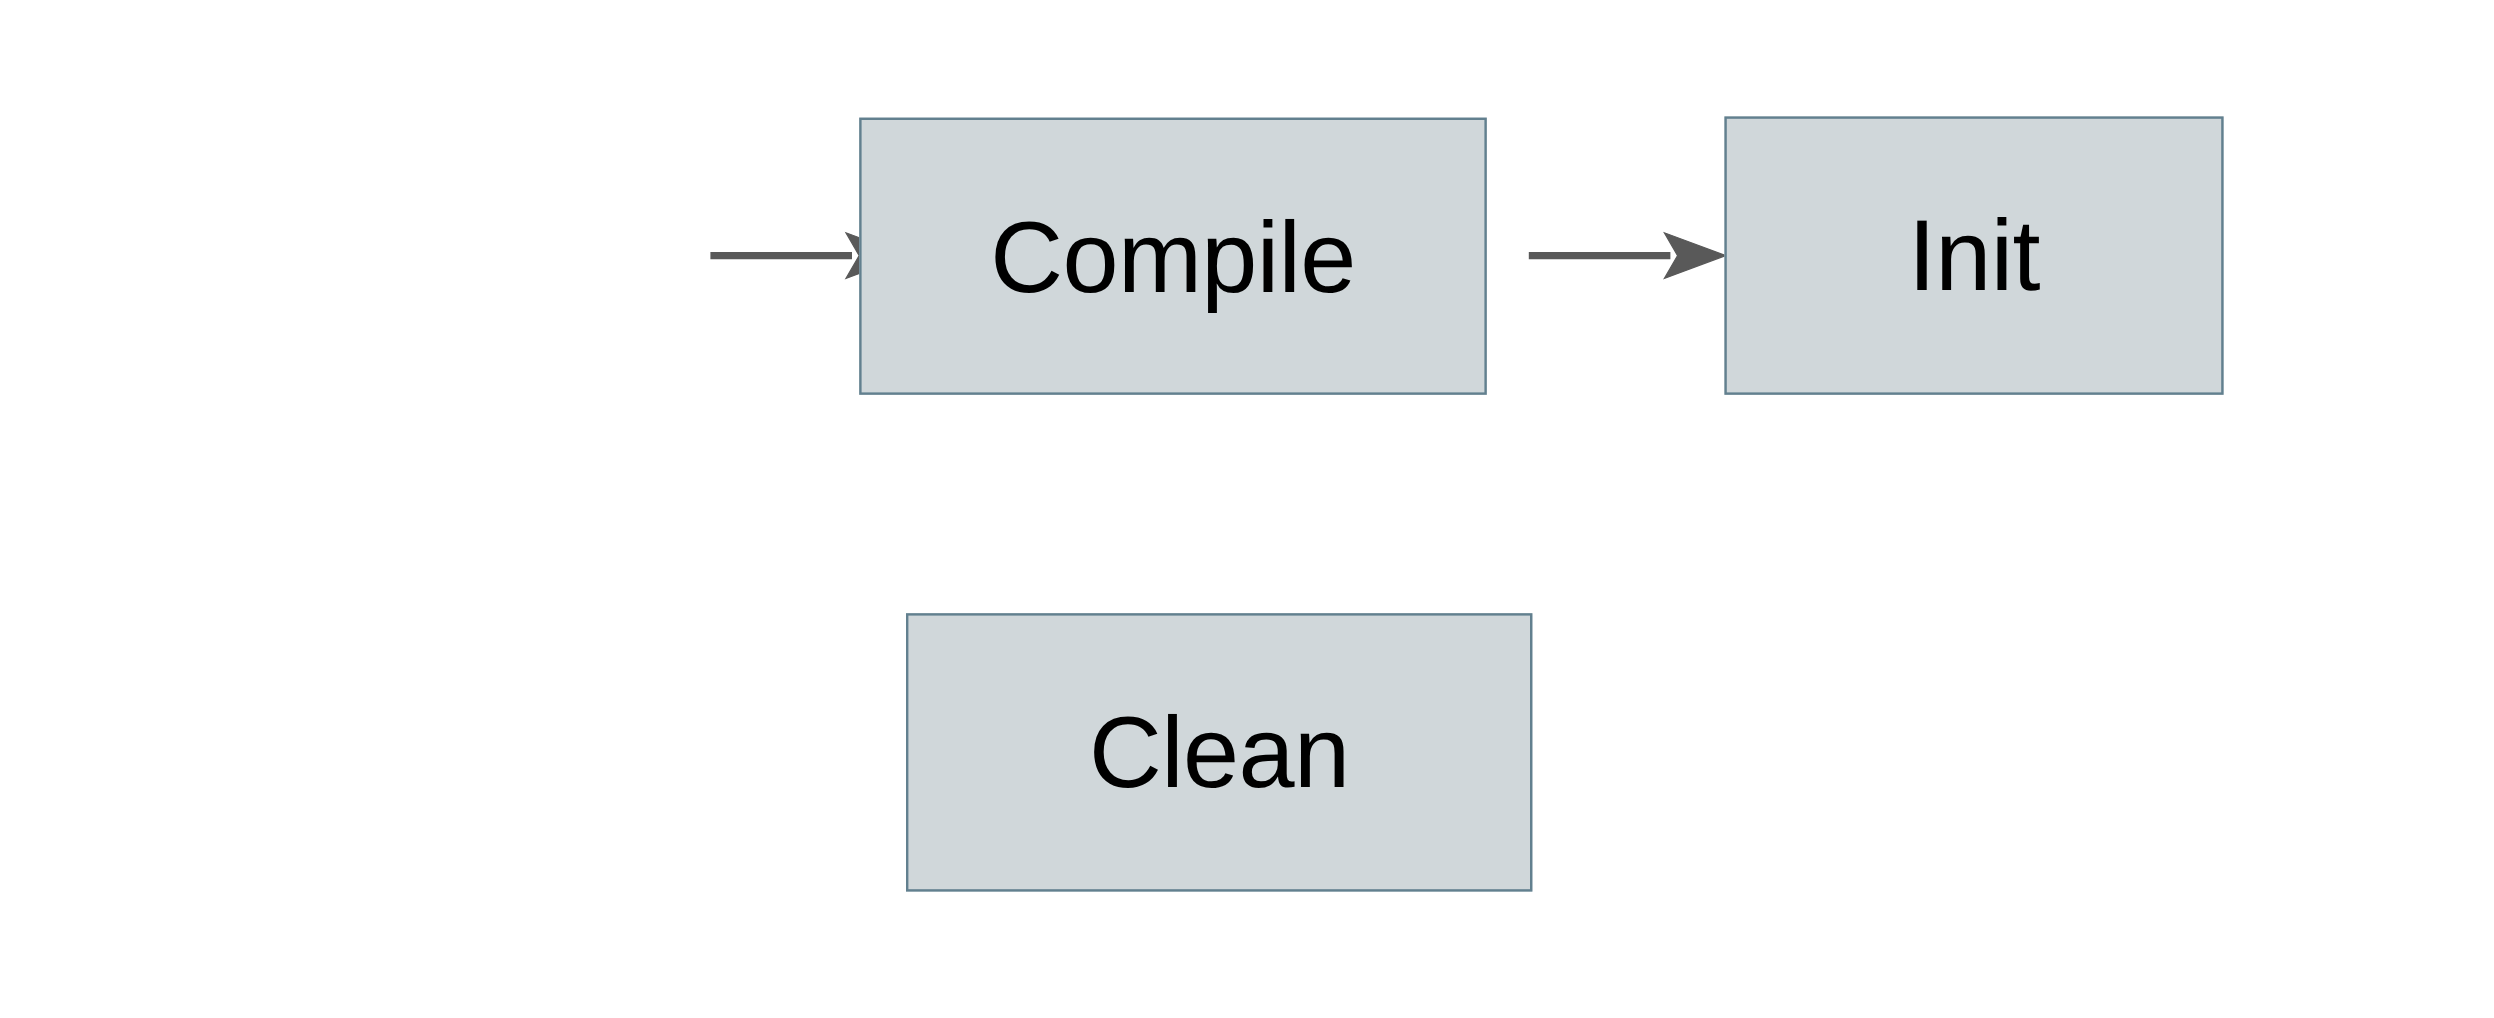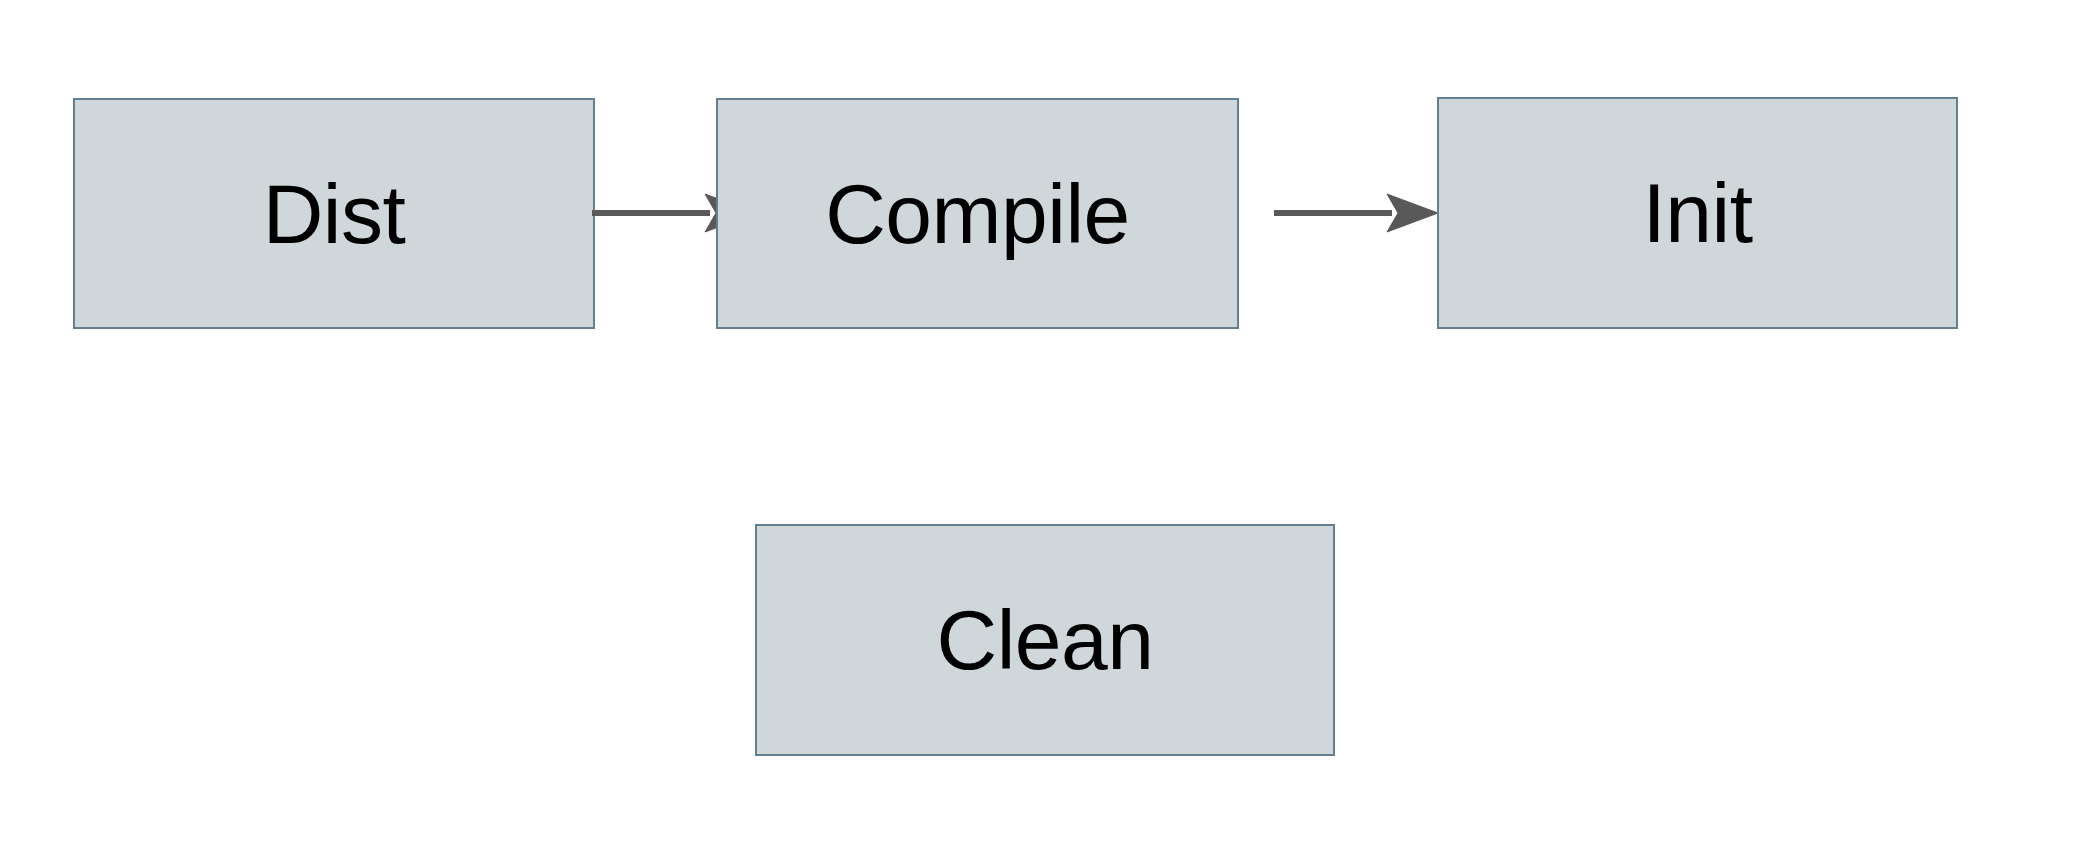--- a/index.html
+++ b/index.html
@@ -34,22 +34,22 @@
     font-weight: 400;
     line-height: 1;
     color: #000000;
     letter-spacing: -0.5px;
     white-space: nowrap;
     user-select: none;
   }
   
   #node-dist    { left: 73px;   top: 98px;  width: 522px; height: 231px; }
   #node-compile { left: 716px;  top: 98px;  width: 523px; height: 231px; }
-  #node-init    { left: 1437px; top: 97px;  width: 521px; height: 232px; }
-  #node-clean   { left: 755px;  top: 511px; width: 580px; height: 232px; margin-top: 13px; }
+  #node-init    { left: 1437px; top: 97px;  width: 416px; height: 232px; }
+  #node-clean   { left: 755px;  top: 511px; width: 522px; height: 232px; }
 
   .edge {
     position: absolute;
     overflow: visible;
     pointer-events: none;
   }
   #edge-dist-compile    { left: 590px;  top: 183px; width: 170px; height: 60px; }
   #edge-compile-init    { left: 1272px; top: 183px; width: 170px; height: 60px; }
   .edge-line {
     fill: none;
@@ -62,23 +62,20 @@
     stroke: #595959;
     stroke-width: 1;
     stroke-linejoin: miter;
   }
 </style>
 </head>
 <body>
 
 <div id="canvas">
 
-  <div class="node" id="node-dist">
-    <span class="node-label">Dist</span>
-  </div>
 
   <svg class="edge" id="edge-dist-compile" viewBox="0 0 170 60" width="170" height="60" aria-hidden="true">
     <path class="edge-line" d="M 2 30 L 120 30"></path>
     <path class="edge-head" d="M 166 30 L 115 49 L 126 30 L 115 11 Z"></path>
   </svg>
 
   <div class="node" id="node-compile">
     <span class="node-label">Compile</span>
   </div>
 

